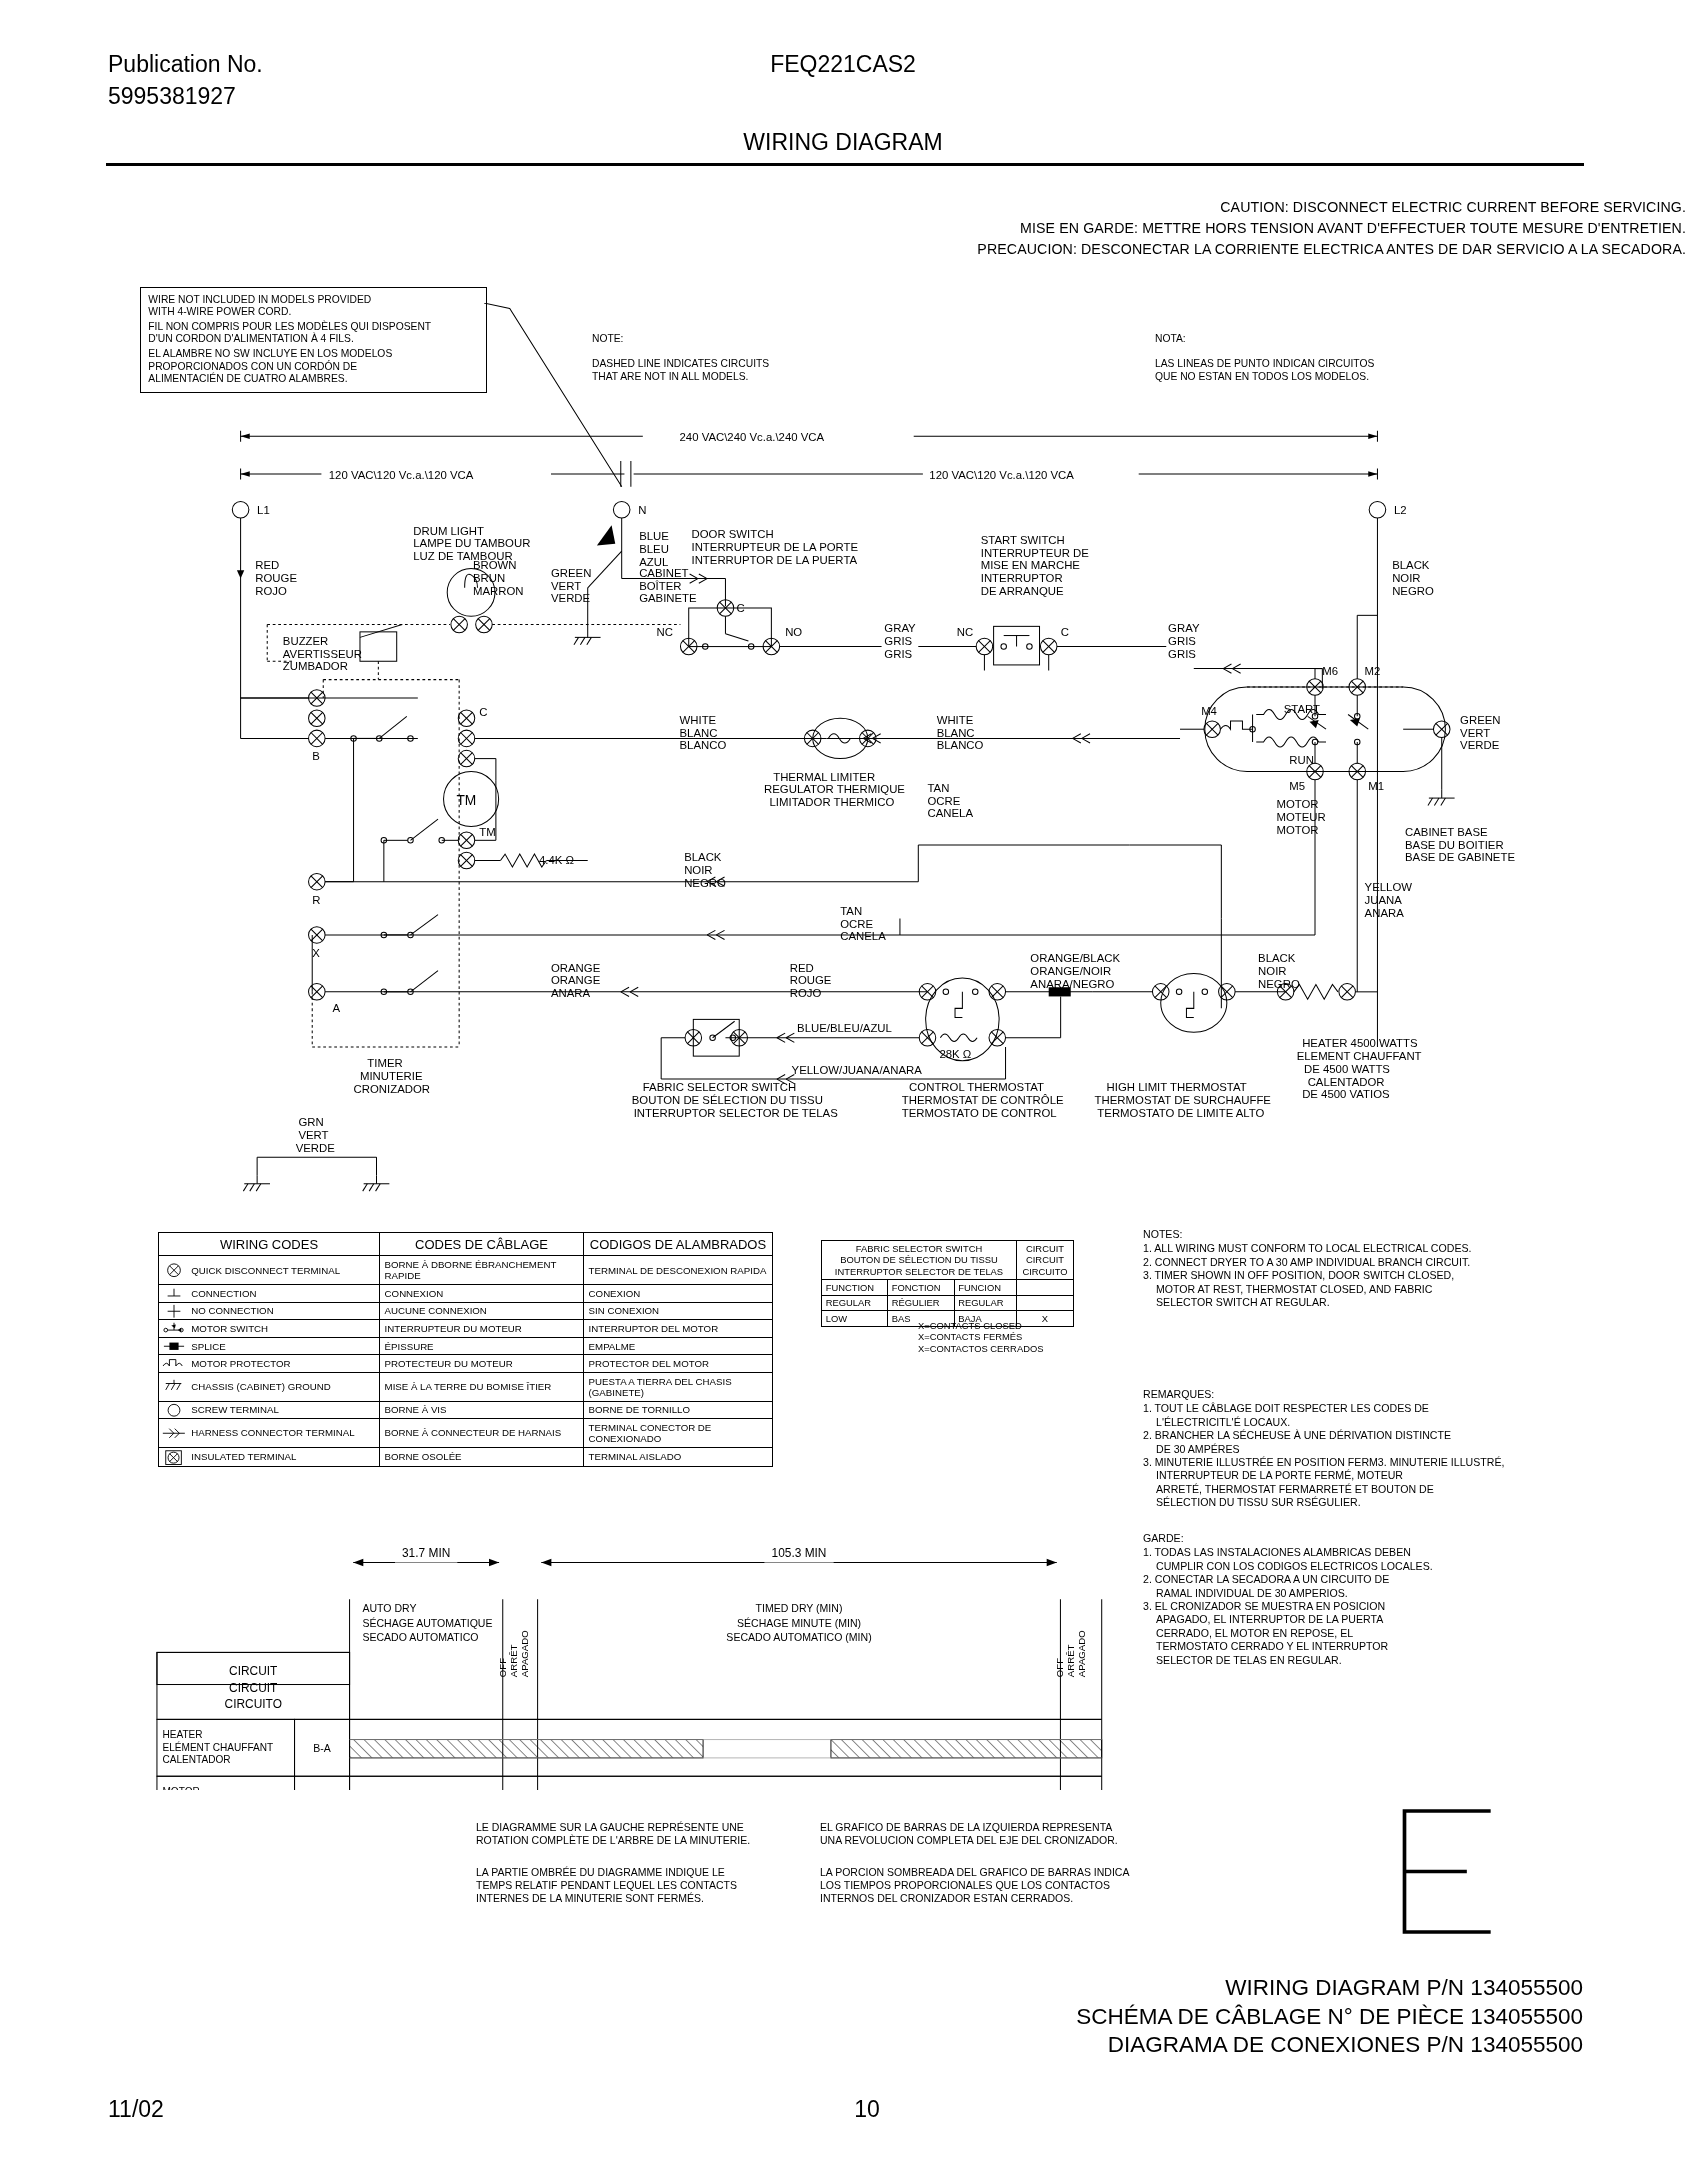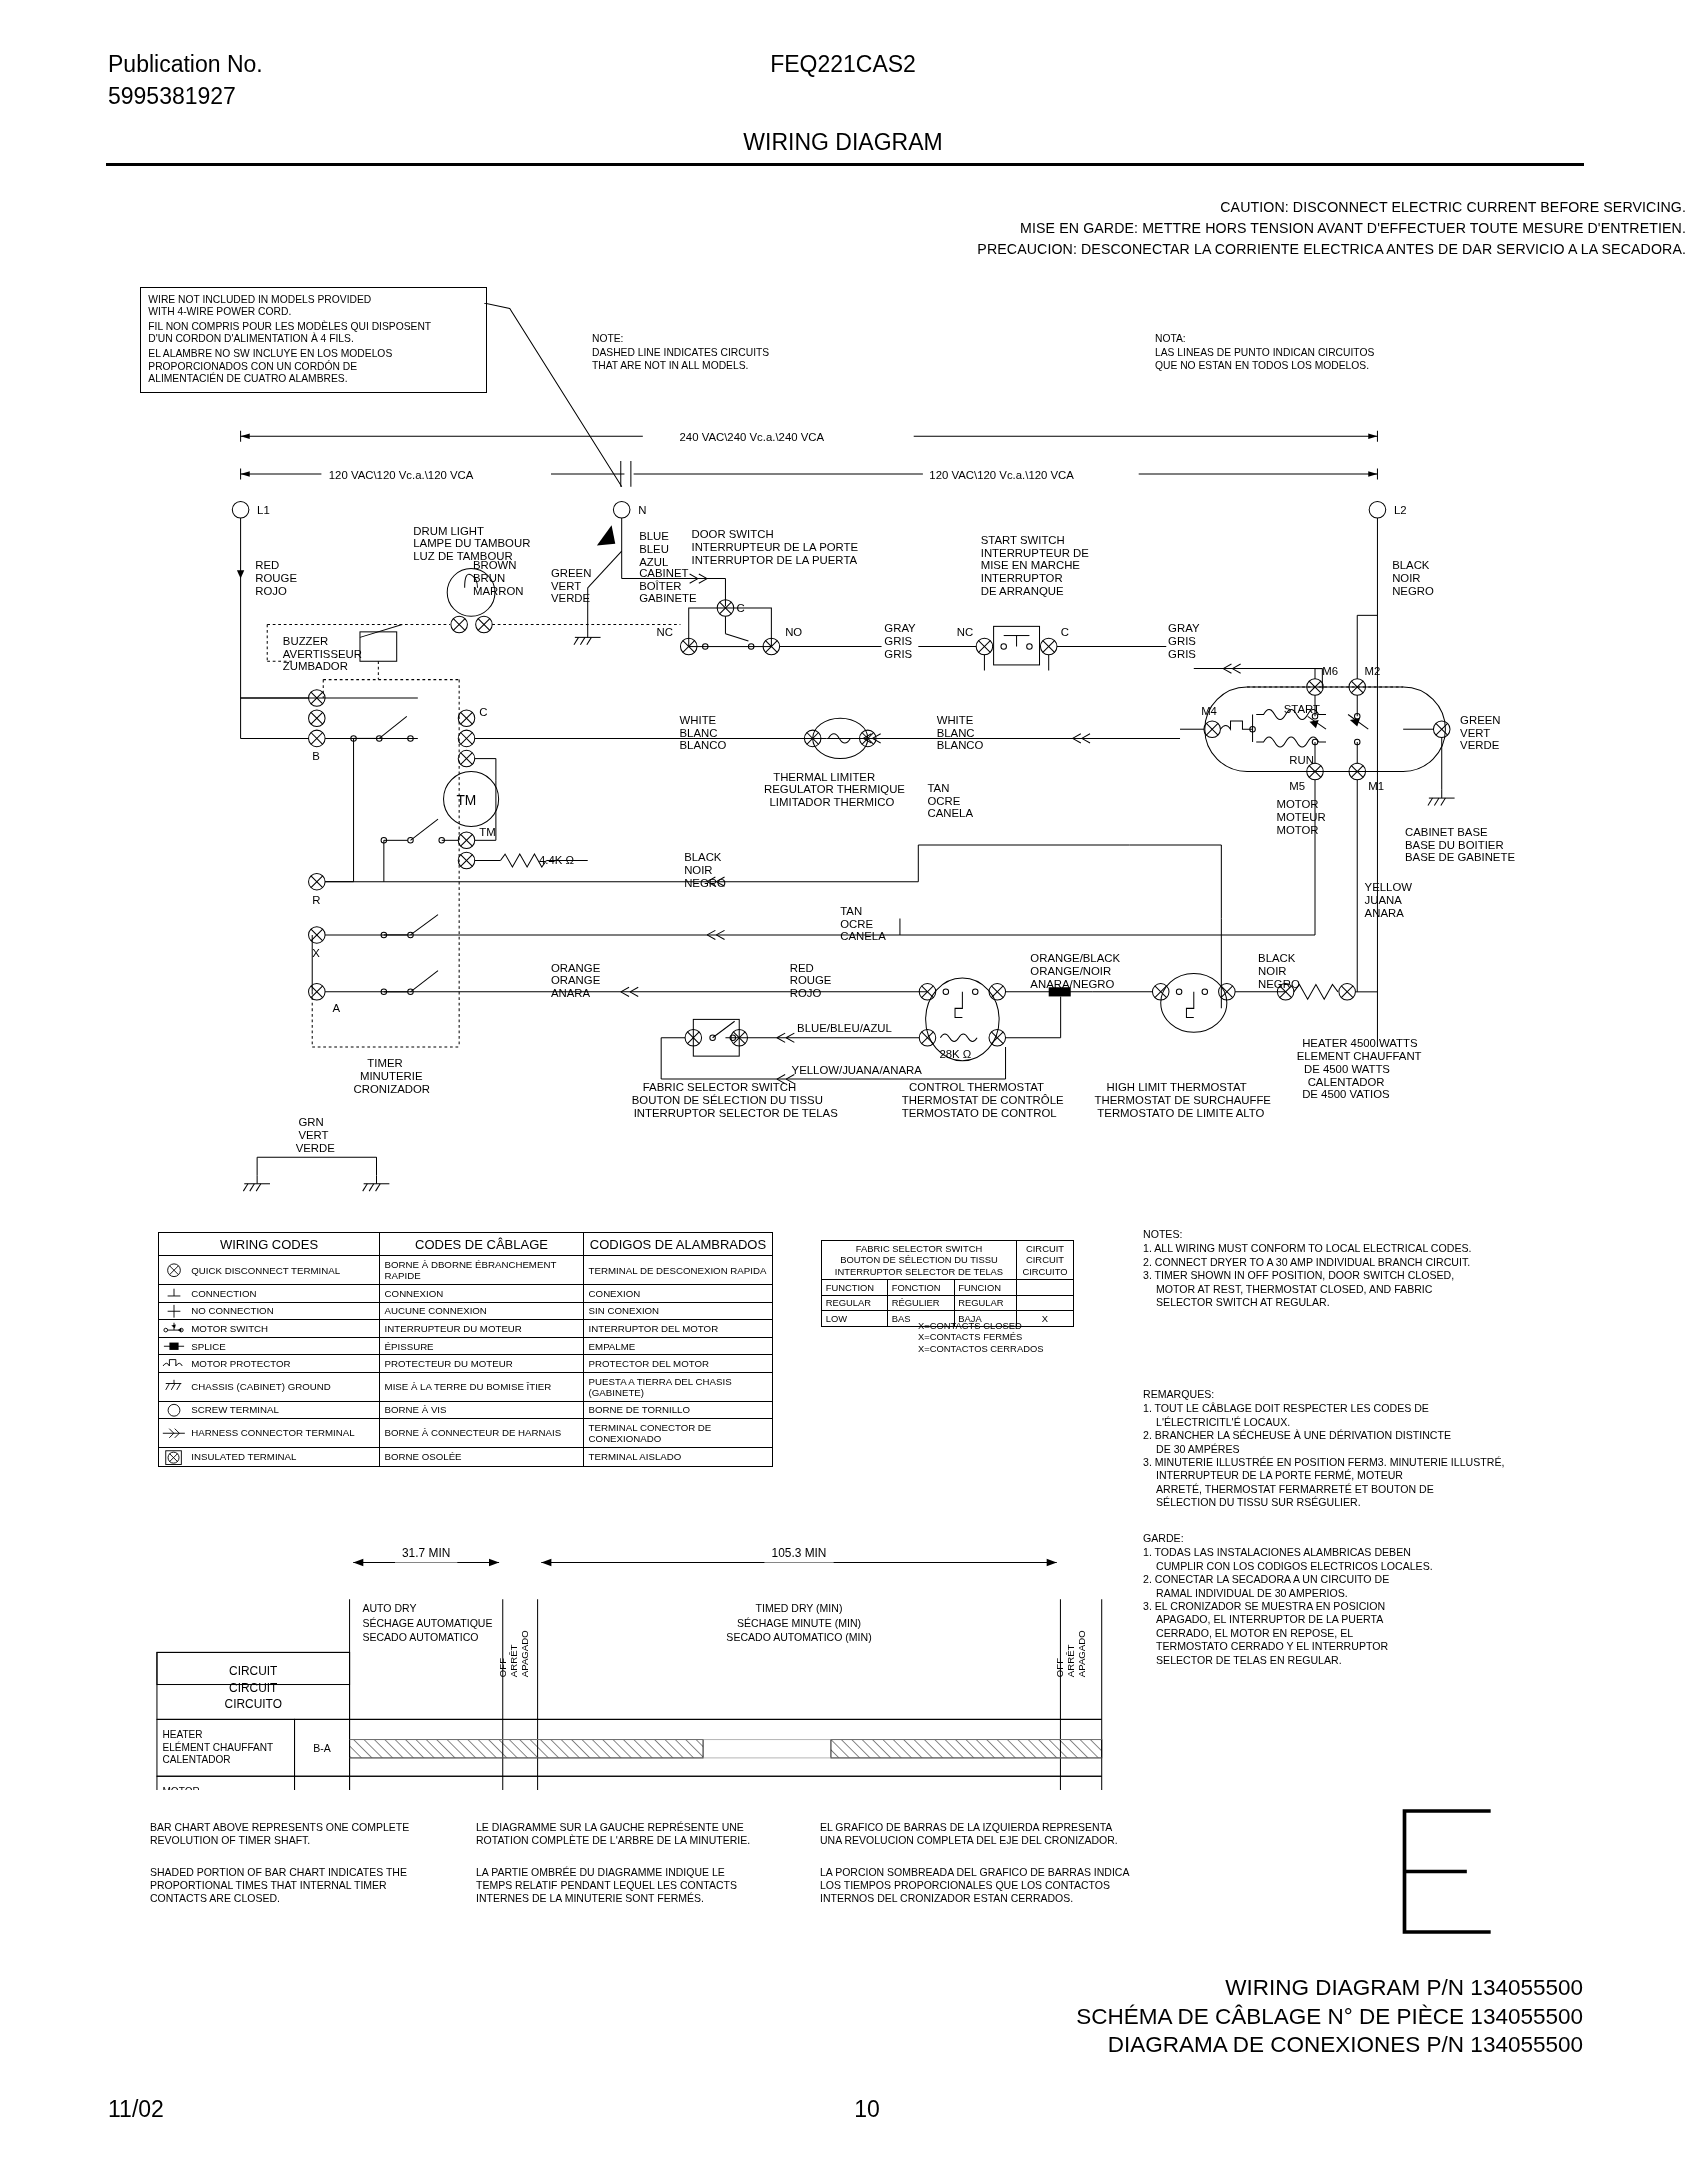--- a/index.html
+++ b/index.html
@@ -23,21 +23,21 @@
   .caution { position: absolute; left: 0; top: 197px; width: 1686px; text-align: right;
              font-size: 14.2px; line-height: 21px; letter-spacing: 0.1px; }
 
   
   .wire-note-box {
     position: absolute; left: 140px; top: 287px; width: 347px; height: 106px;
     border: 0.9px solid #000; padding: 5.5px 7.3px; font-size: 10.3px; line-height: 12.5px;
   }
   .wire-note-box p { margin-bottom: 2.3px; }
   .note-col { position: absolute; font-size: 10.3px; line-height: 13px; }
-  .note-col .hd { margin-bottom: 1px; }
+  .note-col .hd { margin-bottom: 12px; }
   #note-en { left: 592px; top: 332px; width: 266px; }
   #note-fr { left: 854px; top: 332px; width: 294px; }
   #note-es { left: 1155px; top: 332px; width: 312px; }
 
   
   .leader { position: absolute; left: 484px; top: 303px; width: 147px; height: 193px; }
 
   
   .schem { position: absolute; left: 0; top: 404px; width: 1686px; height: 790px; }
   .schem svg { display: block; }
@@ -845,27 +845,20 @@
           <line x1="220" y1="399" x2="1040" y2="399"></line>
           <rect x="375.8" y="359" width="65.6" height="20" fill="url(#bhatch)" stroke="#000" stroke-width="1"></rect>
           <rect x="490.6" y="359" width="65.6" height="20" fill="url(#bhatch)" stroke="#000" stroke-width="1"></rect>
           <rect x="605.4" y="359" width="401.8" height="20" fill="url(#bhatch)" stroke="#000" stroke-width="1"></rect>
           <line x1="220" y1="359" x2="1040" y2="359" stroke="#999" stroke-width="0.8"></line>
           <line x1="220" y1="379" x2="1040" y2="379" stroke="#999" stroke-width="0.8"></line>
         </g>
     </svg>
   </div>
 
-  <div class="foot-col" id="foot-en">
-    <div>BAR CHART ABOVE REPRESENTS ONE COMPLETE</div>
-    <div>REVOLUTION OF TIMER SHAFT.</div>
-    <div class="para2">SHADED PORTION OF BAR CHART INDICATES THE</div>
-    <div>PROPORTIONAL TIMES THAT INTERNAL TIMER</div>
-    <div>CONTACTS ARE CLOSED.</div>
-  </div>
   <div class="foot-col" id="foot-fr">
     <div>LE DIAGRAMME SUR LA GAUCHE REPRÉSENTE UNE</div>
     <div>ROTATION COMPLÈTE DE L'ARBRE DE LA MINUTERIE.</div>
     <div class="para2">LA PARTIE OMBRÉE DU DIAGRAMME INDIQUE LE</div>
     <div>TEMPS RELATIF PENDANT LEQUEL LES CONTACTS</div>
     <div>INTERNES DE LA MINUTERIE SONT FERMÉS.</div>
   </div>
   <div class="foot-col" id="foot-es">
     <div>EL GRAFICO DE BARRAS DE LA IZQUIERDA REPRESENTA</div>
     <div>UNA REVOLUCION COMPLETA DEL EJE DEL CRONIZADOR.</div>

